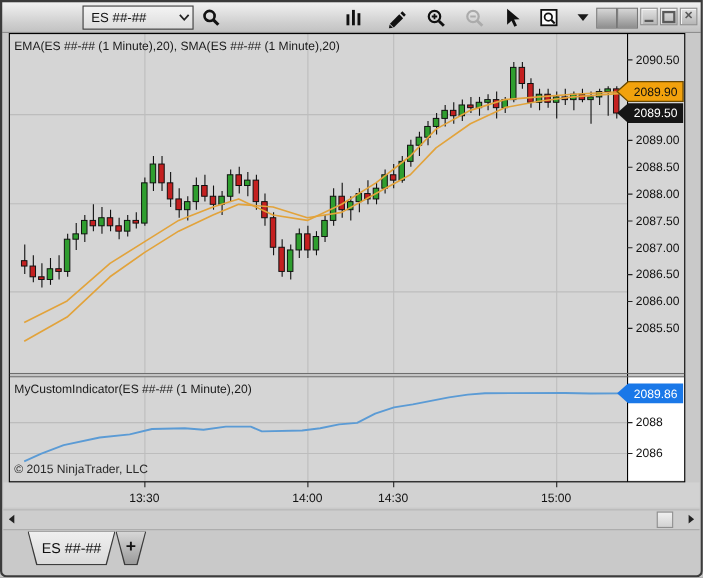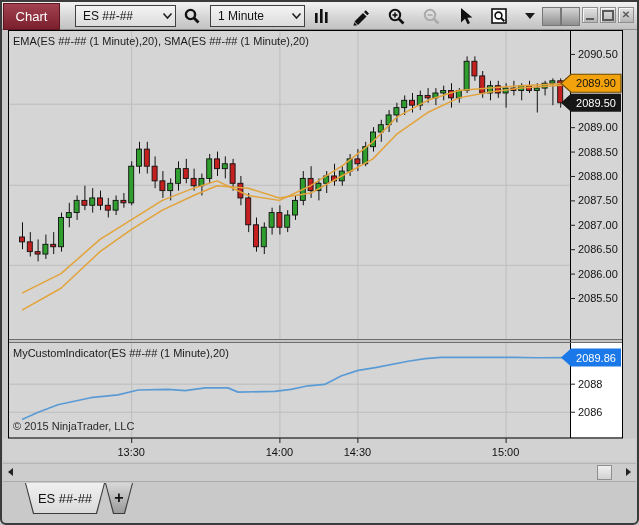--- a/index.html
+++ b/index.html
@@ -258,46 +258,37 @@
       <g>
         <polygon points="561,357.5910447761183 571,348.5910447761183 621,348.5910447761183 621,366.5910447761183 571,366.5910447761183" fill="#1a78e8" stroke="none" stroke-width="0"></polygon>
         <text x="596" y="361.5910447761183" font-size="11" fill="#ffffff" text-anchor="middle">2089.86</text>
       </g>
       <text x="13" y="45" font-size="11" fill="#1a1a1a">EMA(ES ##-## (1 Minute),20), SMA(ES ##-## (1 Minute),20)</text>
       <text x="13" y="357" font-size="11" fill="#1a1a1a">MyCustomIndicator(ES ##-## (1 Minute),20)</text>
       <text x="13" y="430" font-size="11" fill="#2a2a2a">© 2015 NinjaTrader, LLC</text>
     </svg>
 
   <div class="titlebar">
-    <div class="chart-tab">Chart</div>
 
     <div class="combo combo-instrument">
       <span class="val">ES ##-##</span>
       <span class="chev">
         <svg width="11" height="8">
             <polyline points="1.5,1.5 5.5,6 9.5,1.5" fill="none" stroke="#222" stroke-width="1.6"></polyline>
           </svg>
       </span>
     </div>
 
     <button class="tb-btn" style="left:177px">
       <svg width="18" height="18">
         <circle cx="7.5" cy="7.5" r="4.6" fill="none" stroke="#111" stroke-width="2.4"></circle>
         <line x1="11" y1="11" x2="15.5" y2="15.5" stroke="#111" stroke-width="2.8"></line>
       </svg>
     </button>
 
-    <div class="combo combo-interval">
-      <span class="val">1 Minute</span>
-      <span class="chev">
-        <svg width="11" height="8">
-            <polyline points="1.5,1.5 5.5,6 9.5,1.5" fill="none" stroke="#222" stroke-width="1.6"></polyline>
-          </svg>
-      </span>
-    </div>
 
     <button class="tb-btn" style="left:306px">
       <svg width="18" height="18">
         <rect x="3" y="6" width="2.6" height="10" fill="#111"></rect>
         <rect x="8" y="2" width="2.6" height="14" fill="#111"></rect>
         <rect x="13" y="5" width="2.6" height="11" fill="#111"></rect>
       </svg>
     </button>
 
     <button class="tb-btn" style="left:344px">

